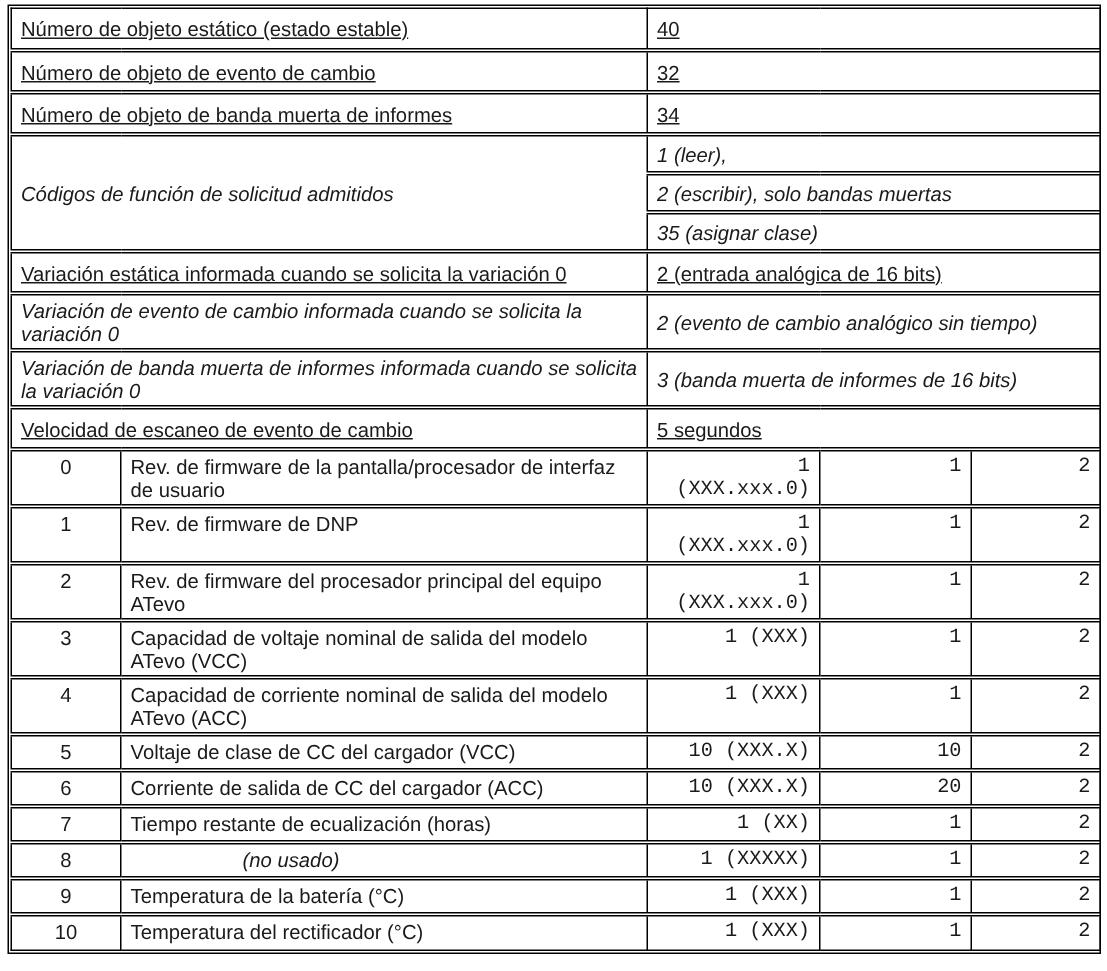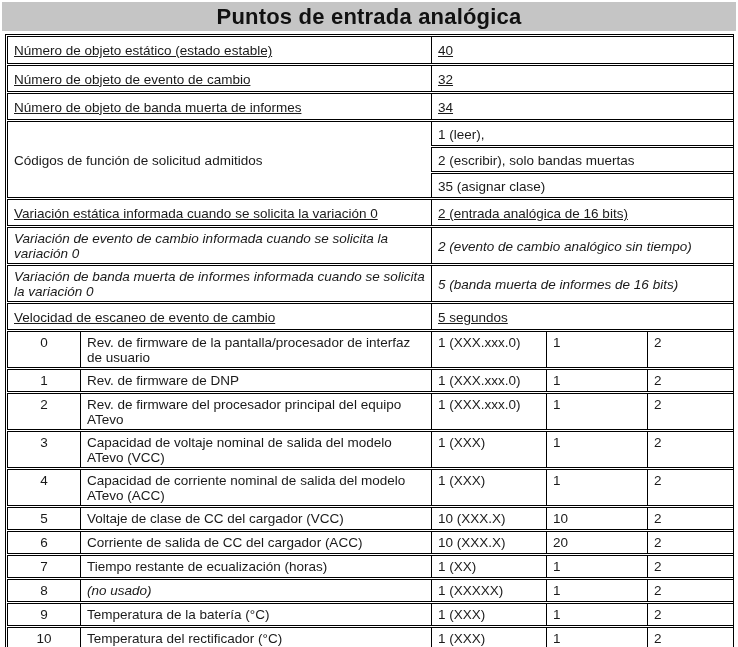--- a/index.html
+++ b/index.html
@@ -14,38 +14,37 @@
   .frame { margin:3px 4px 0 5px; border:1px solid #000; padding:1px; background:#fff; }
   table.tbl { width:100%; border-collapse:collapse; table-layout:fixed; font-size:13.5px; }
   table.tbl td {
     border:1px solid #000; padding:3px 6px 2px 6px; line-height:15px;
     vertical-align:middle; overflow:hidden;
   }
   
   table.tbl tr:not(:first-child) td { border-top:3px double #000; }
   
   tr.us td { height:28px;text-decoration:underline; }
-  tr.uc td { height:26px; }
+  tr.uc td { height:26px;font-style:italic; }
   tr.u2 td { height:38px;font-style:italic; }
   td.val { }
   
   tr.d td { vertical-align:top; }
   tr.d td { height:24px; }
   tr.d2 td { height:34px; }
   td.idx { text-align:center; border-right:hidden; }
   td.desc { border-left:hidden; }
-  td.cc { text-align:left; }
+  td.cc { text-align:right;font-family:Liberation Mono, monospace; }
   td.c5 { border-left:4px double #000; }
-  td.desc.unused { font-style:italic; padding-right:130px; }
+  td.desc.unused { font-style:italic; text-align:center; padding-right:130px; }
 </style>
 </head>
 <body>
 
 <div class="sheet">
-  <div class="title-bar">Puntos de entrada analógica</div>
 
   <div class="frame">
     <table class="tbl">
       <colgroup>
         <col style="width:73px">
           <col style="width:351px">
           <col style="width:115px">
           <col style="width:101px">
           <col style="width:86px">
       </colgroup>
@@ -76,21 +75,21 @@
         <tr class="us">
           <td class="lab" colspan="2">Variación estática informada cuando se solicita la variación 0</td>
           <td class="val" colspan="3">2 (entrada analógica de 16 bits)</td>
         </tr>
         <tr class="u2">
           <td class="lab" colspan="2">Variación de evento de cambio informada cuando se solicita la variación 0</td>
           <td class="val" colspan="3">2 (evento de cambio analógico sin tiempo)</td>
         </tr>
         <tr class="u2">
           <td class="lab" colspan="2">Variación de banda muerta de informes informada cuando se solicita la variación 0</td>
-          <td class="val" colspan="3">5 (banda muerta de informes de 16 bits)</td>
+          <td class="val" colspan="3">3 (banda muerta de informes de 16 bits)</td>
         </tr>
         <tr class="us">
           <td class="lab" colspan="2">Velocidad de escaneo de evento de cambio</td>
           <td class="val" colspan="3">5 segundos</td>
         </tr>
 
         <tr class="d d2">
           <td class="idx">0</td>
           <td class="desc">Rev. de firmware de la pantalla/procesador de interfaz de usuario</td>
           <td class="cc">1 (XXX.xxx.0)</td>

